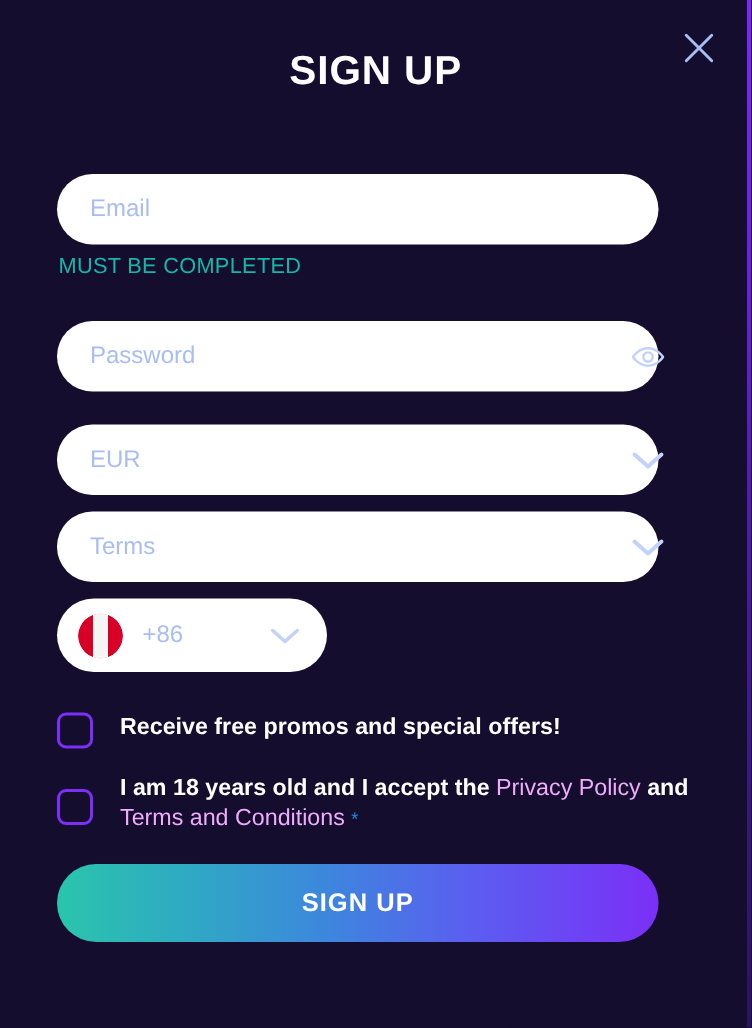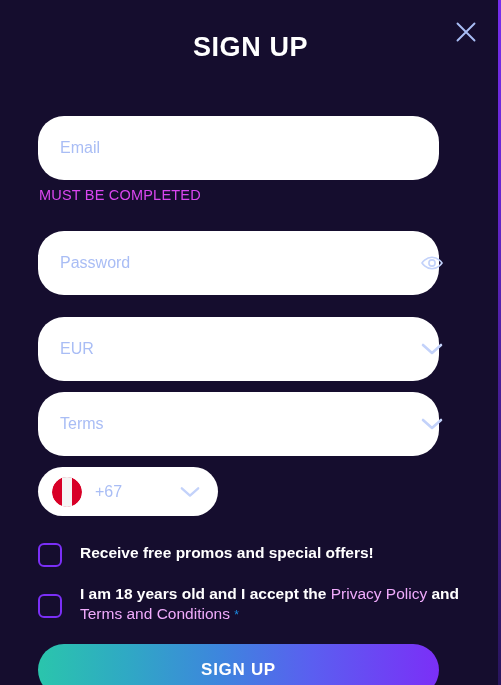--- a/index.html
+++ b/index.html
@@ -62,21 +62,21 @@
     letter-spacing: 0.6px;
     padding-top: 34px;
     line-height: 1;
   }
 
   
   .field-wrap { position: relative; margin-top: 0; }
 
   .field {
     width: 401px;
-    height: 64px;
+    height: 47px;
     background: #ffffff;
     border-radius: 26px;
     border: none;
     outline: none;
     display: flex;
     align-items: center;
     padding: 0 22px;
     font-family: "Liberation Sans", sans-serif;
     font-size: 16px;
     color: #a9bdf5;
@@ -91,21 +91,21 @@
     overflow: hidden;
   }
 
   .row-email { margin-top: 55px; }
   .row-password { margin-top: 28px; }
   .row-currency { margin-top: 22px; }
   .row-country { margin-top: 11px; }
   .row-phone { margin-top: 11px; display: flex; gap: 11px; }
 
   .error-text {
-    color: #d946ef;
+    color: #14b8a6;
     font-size: 14.5px;
     font-weight: normal;
     letter-spacing: 0.2px;
     margin-top: 7px;
     margin-left: 1px;
   }
 
   .eye-icon, .chev-icon {
     position: absolute;
     right: 20px;
@@ -285,21 +285,21 @@
   </div>
 
   <div class="row-phone">
     <div class="phone-code">
       <span class="flag">
         <svg width="30" height="30" viewBox="0 0 30 30">
           <circle cx="15" cy="15" r="15" fill="#d80027"></circle>
           <rect x="10" y="0" width="10" height="30" fill="#f5f5f5"></rect>
         </svg>
       </span>
-      <span class="dial-code">+67</span>
+      <span class="dial-code">+86</span>
       <span class="chev-icon">
         <svg width="20" height="12" viewBox="0 0 22 13" fill="none">
           <path d="M2 2.5 L11 10.5 L20 2.5" stroke="#c3d2fa" stroke-width="2.6" stroke-linecap="round" stroke-linejoin="round"></path>
         </svg>
       </span>
     </div>
   </div>
 
   <div class="check-list">
 

